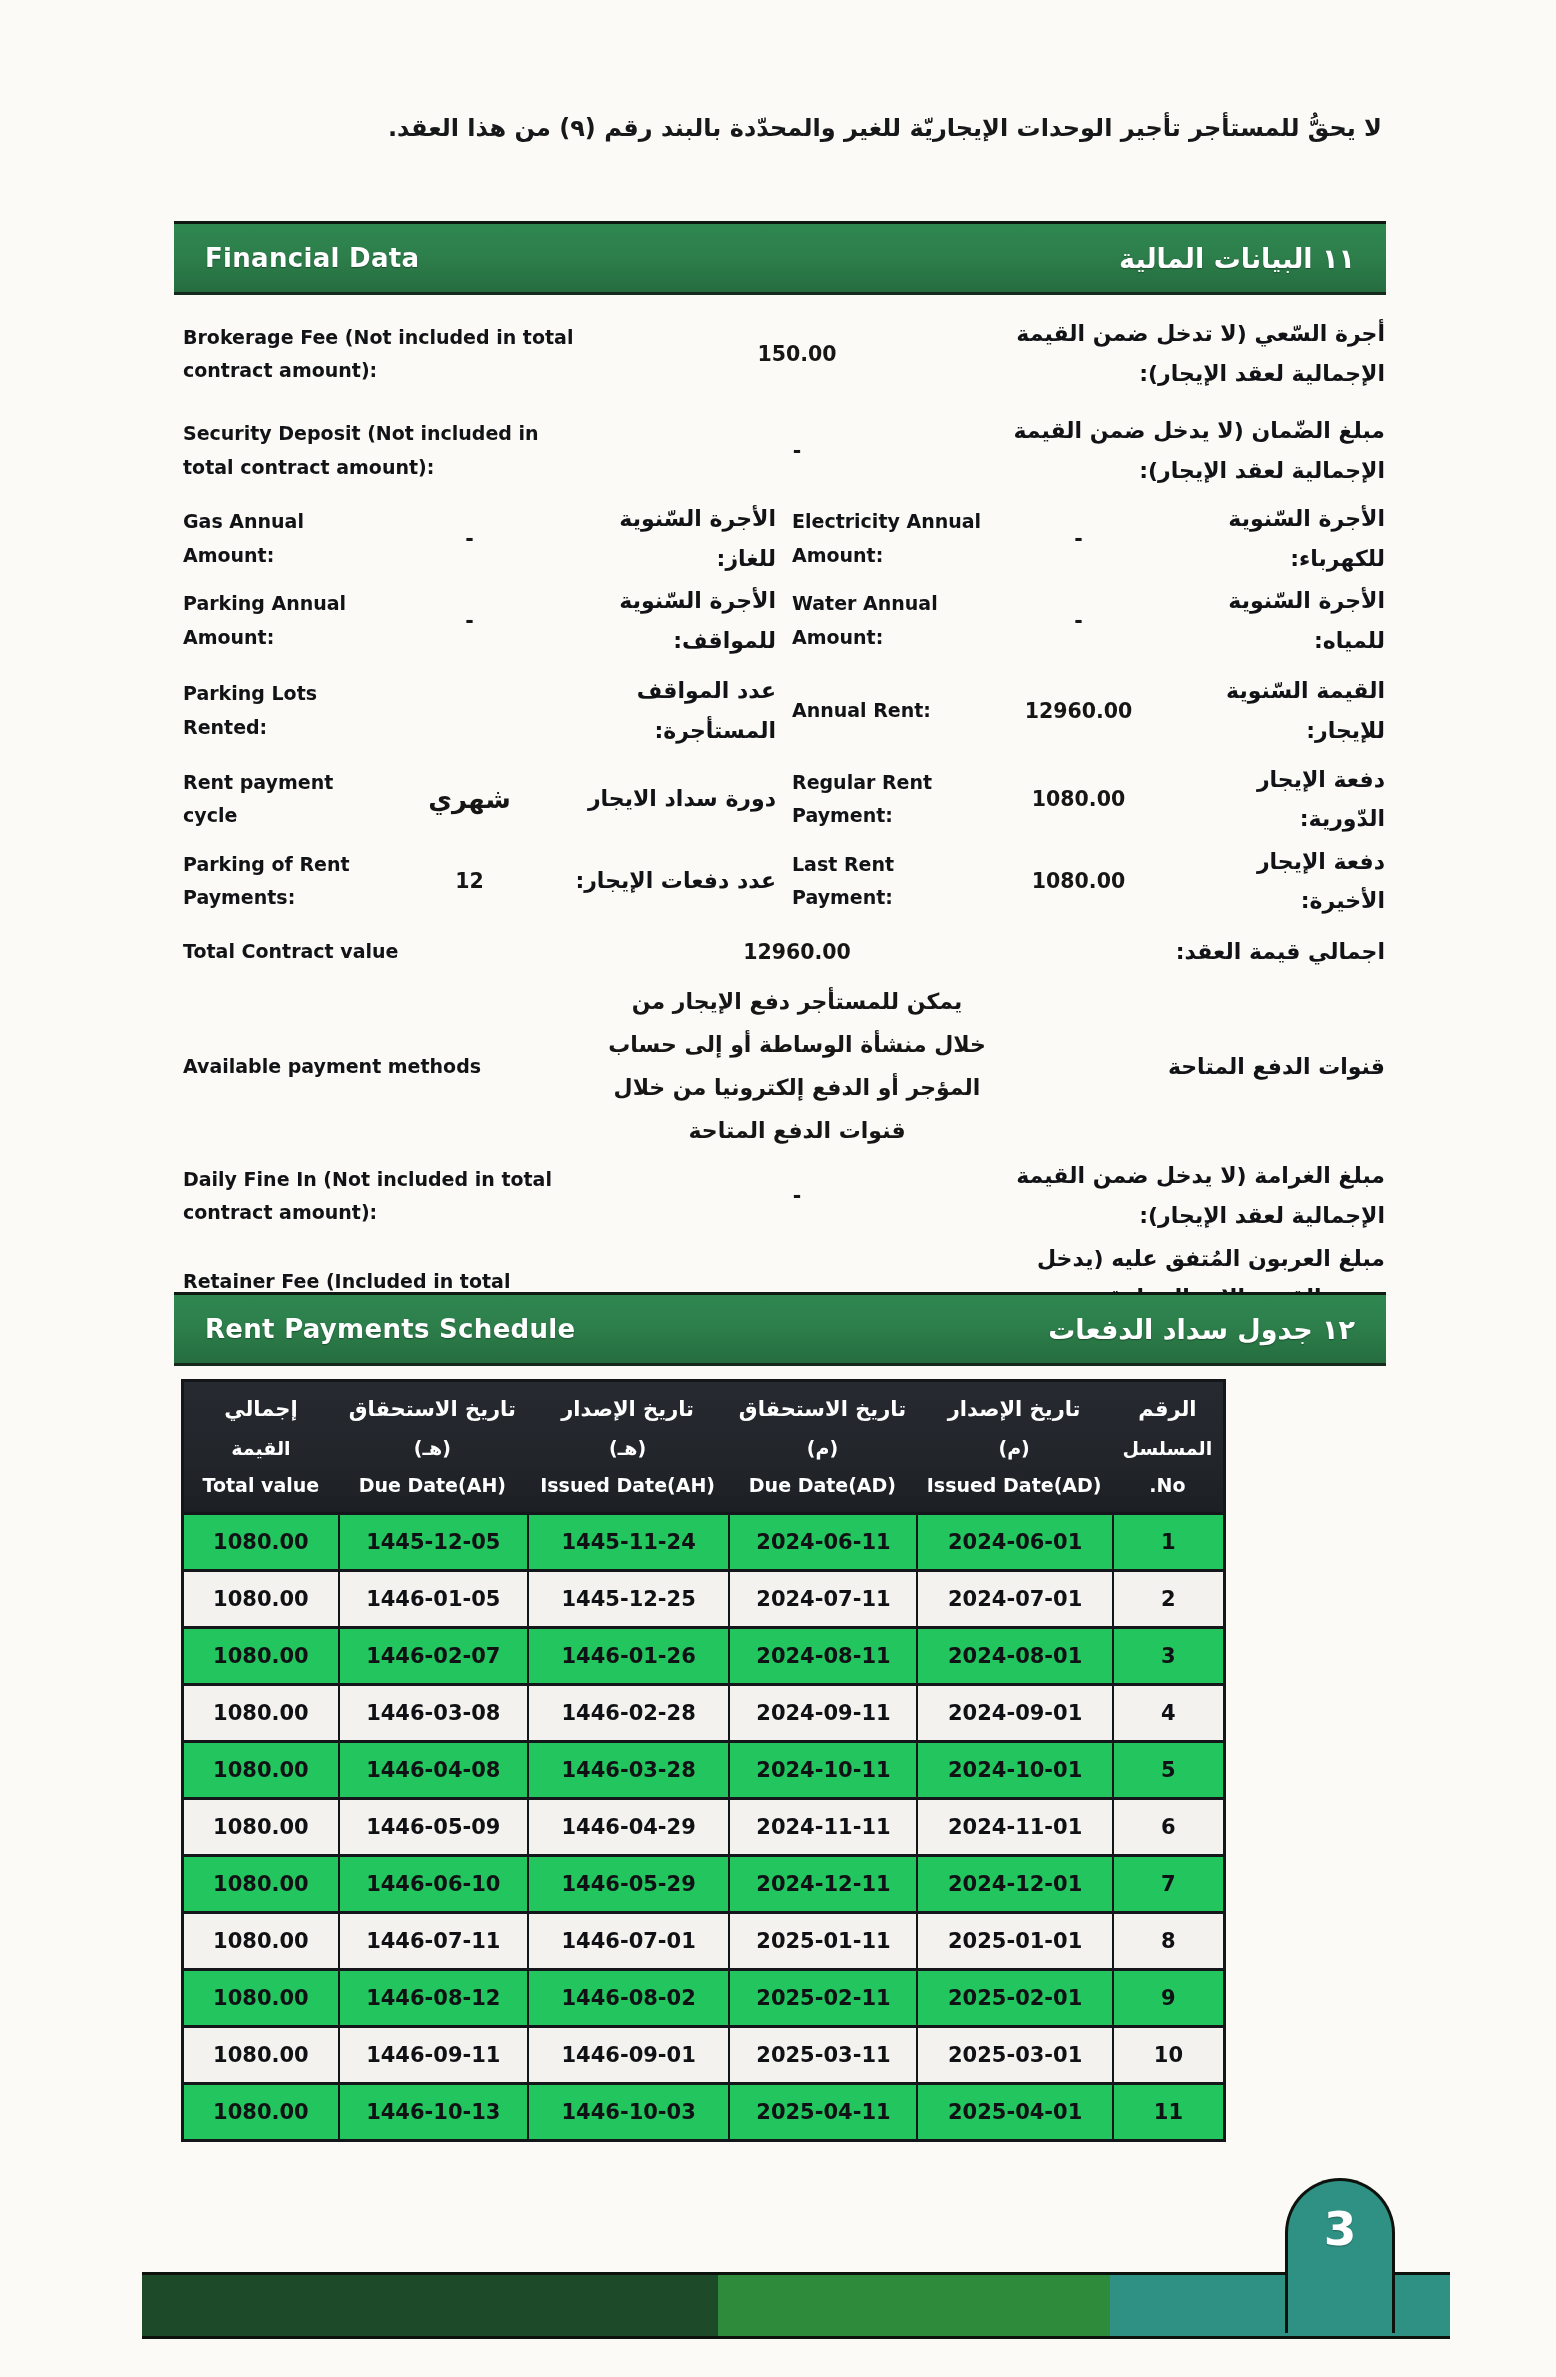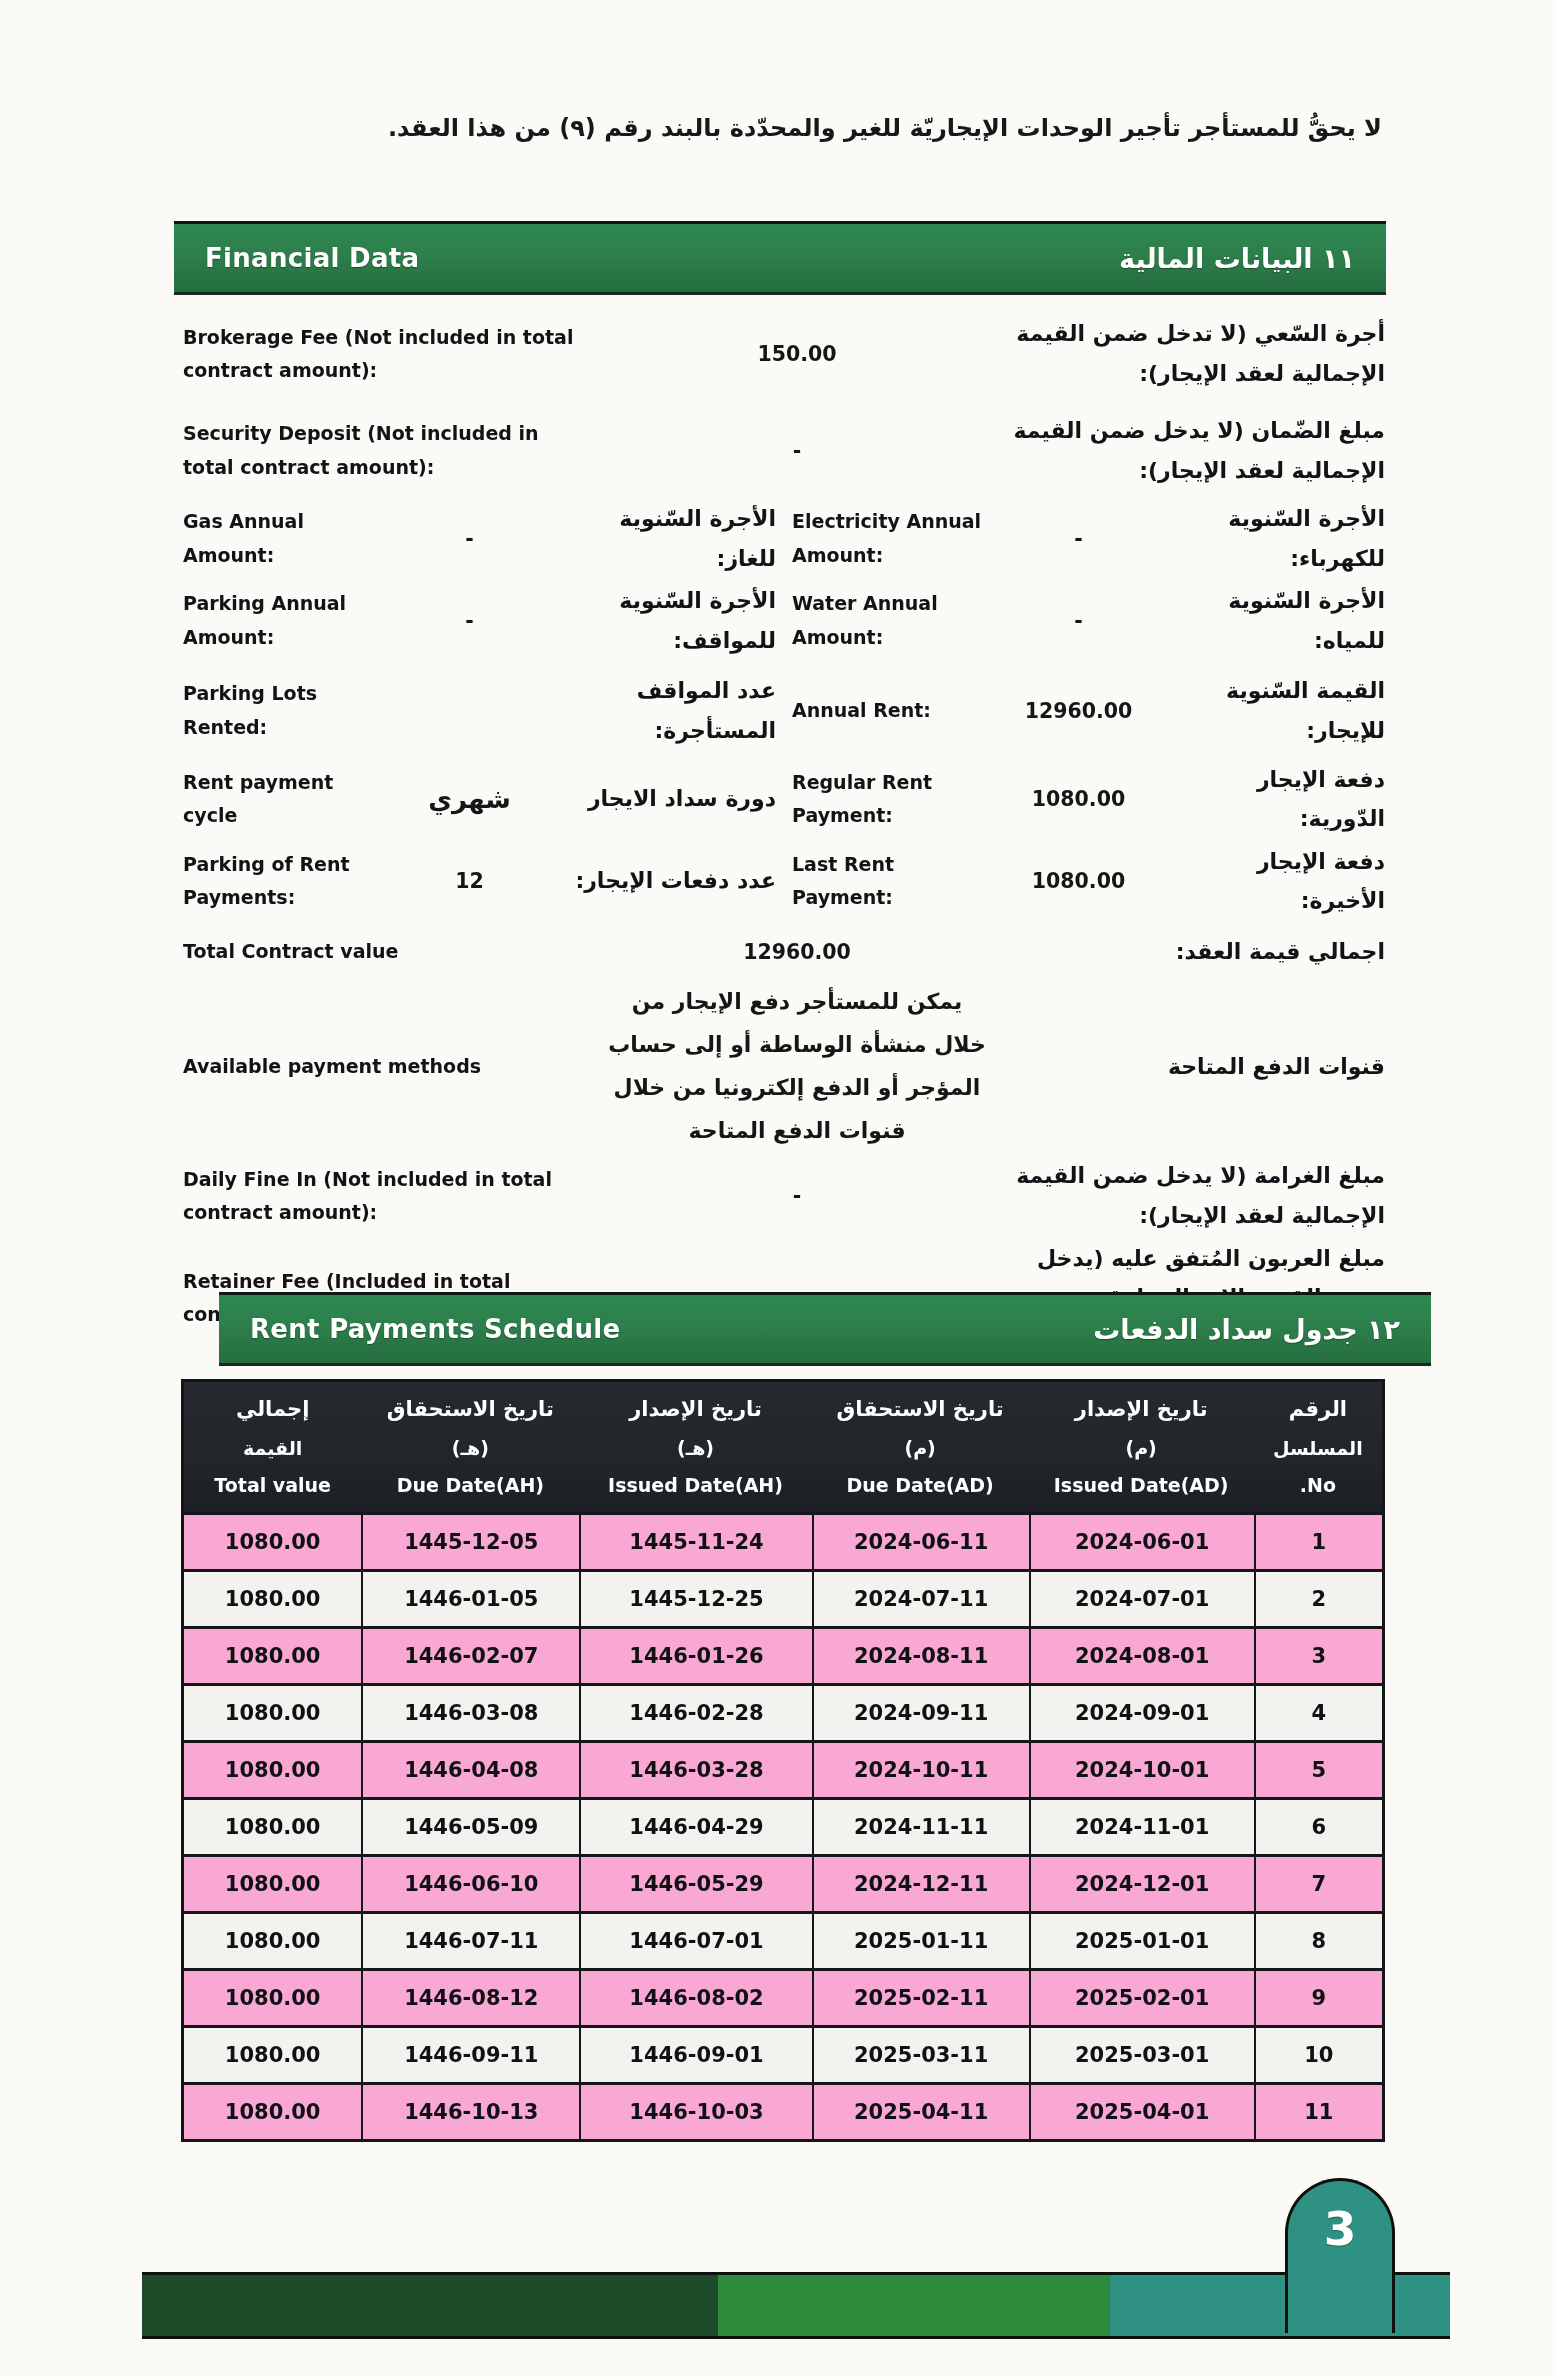--- a/index.html
+++ b/index.html
@@ -37,21 +37,21 @@
     background:linear-gradient(180deg,#2f8750 0%,var(--accent-green) 45%,var(--accent-green-dark) 100%);
     border-top:3.8px solid #0e1a11;
     border-bottom:3.2px solid #15291c;
     display:flex; justify-content:space-between; align-items:center;
     padding:0 31px;
     color:#fff; font-weight:bold;
   }
   .section-bar .bar-en{font-size:26px; letter-spacing:0.3px; text-shadow:0 1.3px 1.3px rgba(0,0,0,.35);}
   .section-bar .bar-ar{font-size:27px; direction:rtl; text-shadow:0 1.3px 1.3px rgba(0,0,0,.35);}
   #fin-bar{top:221px;}
-  #sched-bar{top:1292px;margin-left:45px;}
+  #sched-bar{top:1292px;}
 
   
   .fin-rows{
     position:absolute; top:306px; left:183px; width:1202px;
     display:flex; flex-direction:column;justify-content:space-between;
   }
   .fin-row{display:grid; align-items:center;}
   .fin-row.full{grid-template-columns:404px 1fr 378px;}
   .fin-row .en{font-size:19px; font-weight:bold; line-height:1.75; color:#121316;}
   .fin-row .val{font-size:20.5px; font-weight:bold; text-align:center;}
@@ -64,23 +64,23 @@
     line-height:1.95; padding:0 19px;
   }
   
   .r0{min-height:96px;} .r1{min-height:97px;} .r2{min-height:73px;}
   .r3{min-height:85px;} .r4{min-height:95px;} .r5{min-height:82px;}
   .r6{min-height:82px;} .r7{min-height:59px;}  .r8{min-height:123px;}
   .r9{min-height:86px;} .r10{min-height:94px;}
 
   
   .pay-table{
-    position:absolute; top:1379px; left:181px; width:1204px;
+    position:absolute; top:1379px; left:181px; width:1045px;
     border:3.8px solid var(--ink);
-    background:#f9a8d4;
+    background:#22c55e;
   }
   .tbl-header{
     display:grid;
     grid-template-columns:14.8% 18.2% 19.4% 18.1% 18.8% 10.7%;
     background:linear-gradient(180deg,#262a30 0%,var(--table-header) 60%,#1c1f24 100%);
     color:#fff; min-height:119px;
   }
   .th{
     display:flex; flex-direction:column; justify-content:center; align-items:center;
     gap:15.4px; padding:15.4px 3.8px; text-align:center;

